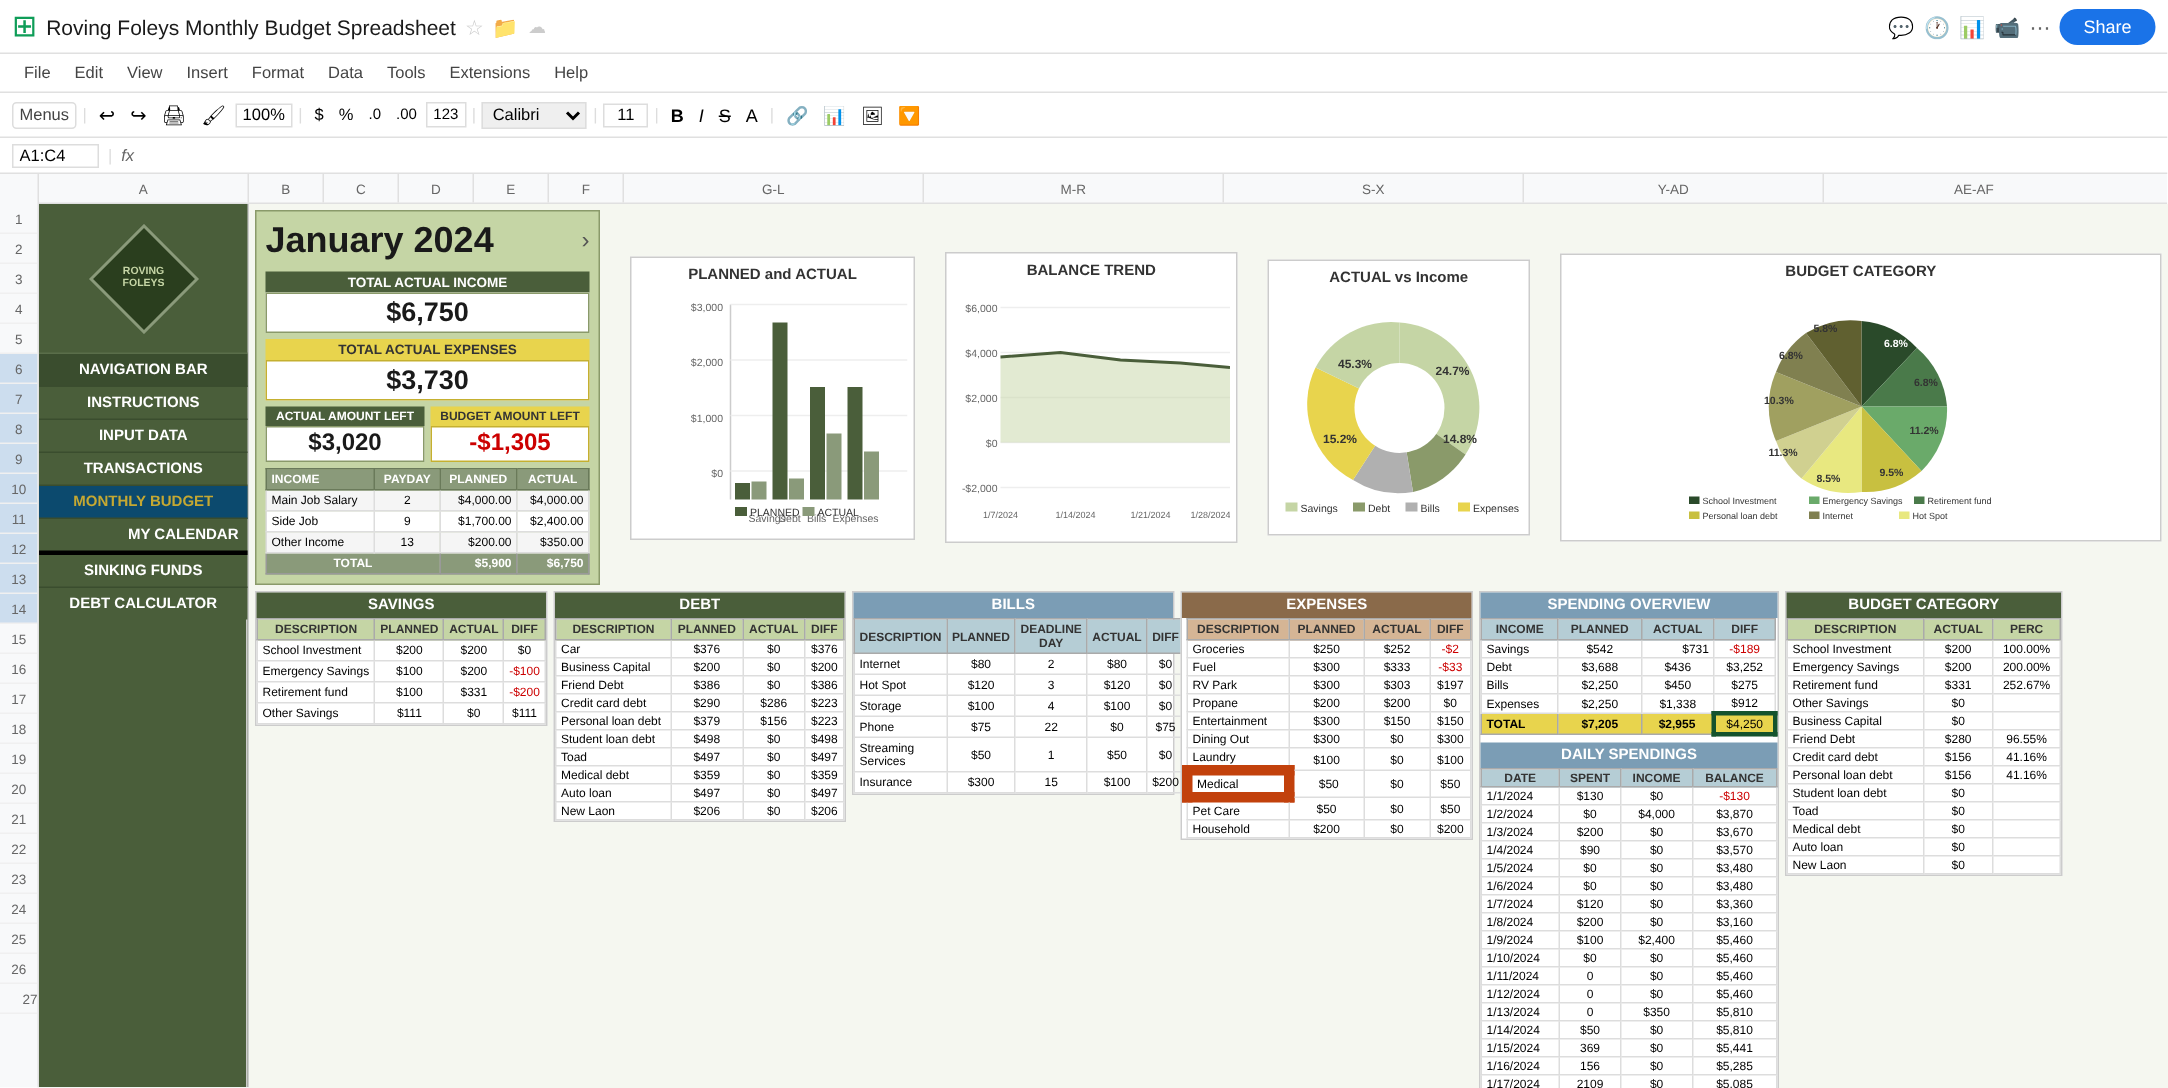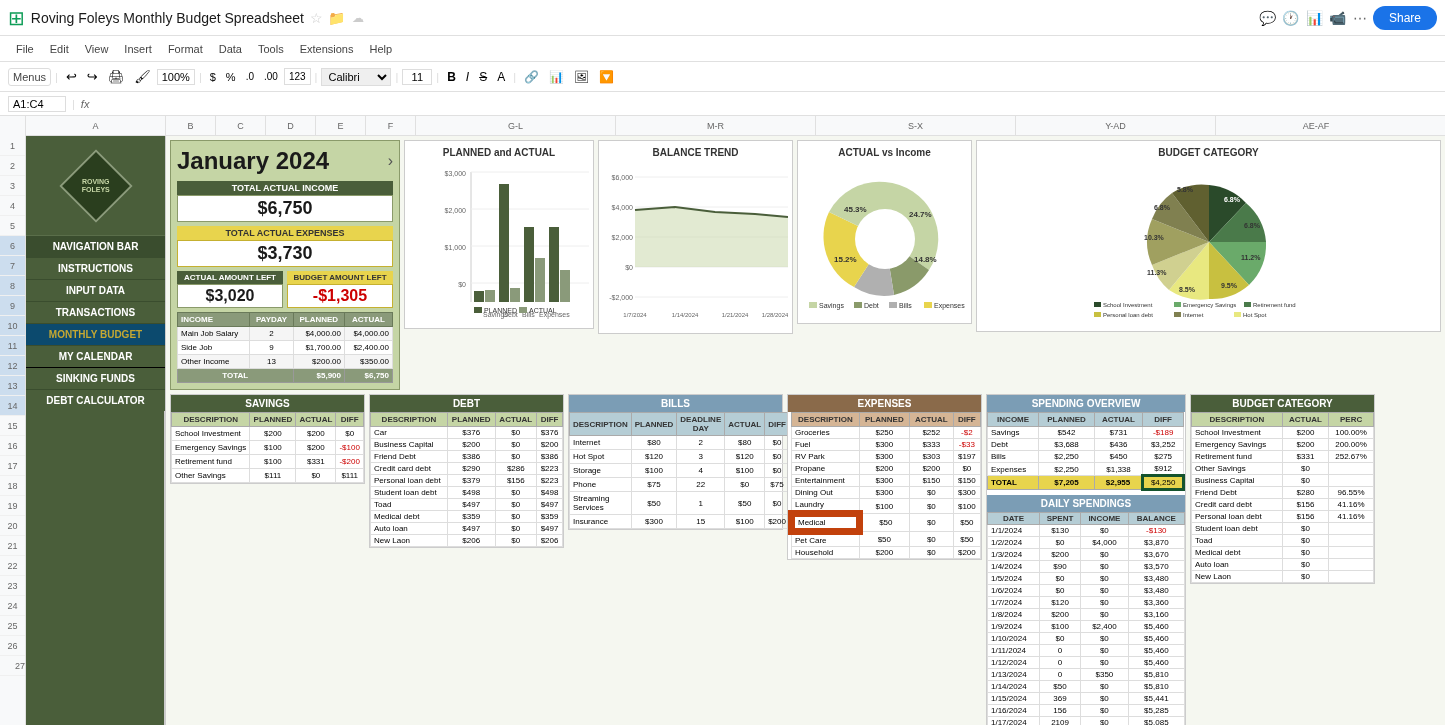--- a/index.html
+++ b/index.html
@@ -139,29 +139,29 @@
                 </div>
               </div>
             </div>
           </div>
 
           <div style="padding:5px 6px; font-size:10px; font-weight:bold; text-align:center; color:#fff; border-bottom:1px solid #3a4d2e; cursor:pointer; background:#3a4d2e;">NAVIGATION BAR</div>
           <div style="padding:5px 6px; font-size:10px; font-weight:bold; text-align:center; color:#fff; border-bottom:1px solid #3a4d2e; cursor:pointer;">INSTRUCTIONS</div>
           <div style="padding:5px 6px; font-size:10px; font-weight:bold; text-align:center; color:#fff; border-bottom:1px solid #3a4d2e; cursor:pointer;">INPUT DATA</div>
           <div style="padding:5px 6px; font-size:10px; font-weight:bold; text-align:center; color:#fff; border-bottom:1px solid #3a4d2e; cursor:pointer;">TRANSACTIONS</div>
           <div style="padding:5px 6px; font-size:10px; font-weight:bold; text-align:center; color:#c5a832; border-bottom:1px solid #3a4d2e; cursor:pointer; background:#0c4a6e;">MONTHLY BUDGET</div>
-          <div style="padding:5px 6px; font-size:10px; font-weight:bold; text-align:center; color:#fff; border-bottom:1px solid #000000; cursor:pointer;">MY CALENDAR</div>
+          <div style="padding:5px 6px; font-size:10px; font-weight:bold; text-align:right; color:#fff; border-bottom:3px solid #000000; cursor:pointer;">MY CALENDAR</div>
           <div style="padding:5px 6px; font-size:10px; font-weight:bold; text-align:center; color:#fff; border-bottom:1px solid #3a4d2e; cursor:pointer;">SINKING FUNDS</div>
           <div style="padding:5px 6px; font-size:10px; font-weight:bold; text-align:center; color:#fff; cursor:pointer;">DEBT CALCULATOR</div>
           <div style="flex:1; border-right:1px solid #ccc;"></div>
         </div>
 
         <div style="flex:1; background:#f5f7f0; overflow:auto; padding:4px; display:flex; flex-direction:column; gap:4px;">
 
-          <div style="display:flex; gap:4px; align-items:flex-start;">
+          <div style="display:flex; gap:20px; align-items:center;">
 
             <div style="width:230px; min-width:230px; background:#c5d5a5; border:1px solid #8a9a6a; padding:6px;">
 
               <div style="display:flex; justify-content:space-between; align-items:center; margin-bottom:6px;">
                 <div style="font-size:24px; font-weight:bold; color:#1a1a1a;">January 2024</div>
                 <div style="font-size:16px; cursor:pointer; color:#555;">›</div>
               </div>
 
               <div style="margin-bottom:4px;">
                 <div style="background:#4a5e3a; color:#fff; font-size:9px; font-weight:bold; padding:2px 6px; text-align:center;">TOTAL ACTUAL INCOME</div>
@@ -621,21 +621,21 @@
                     <th style="background:#b5cdd5; color:#333; padding:2px 3px; border:1px solid #aaa; text-align:center;">INCOME</th>
                     <th style="background:#b5cdd5; color:#333; padding:2px 3px; border:1px solid #aaa; text-align:center;">PLANNED</th>
                     <th style="background:#b5cdd5; color:#333; padding:2px 3px; border:1px solid #aaa; text-align:center;">ACTUAL</th>
                     <th style="background:#b5cdd5; color:#333; padding:2px 3px; border:1px solid #aaa; text-align:center;">DIFF</th>
                   </tr>
                 </thead>
                 <tbody>
                   <tr>
                       <td style="padding:1px 3px; border:1px solid #ddd;">Savings</td>
                       <td style="padding:1px 3px; border:1px solid #ddd; text-align:center;">$542</td>
-                      <td style="padding:1px 3px; border:1px solid #ddd; text-align:center;">$731</td>
+                      <td style="padding:1px 3px; border:1px solid #ddd; text-align:right;">$731</td>
                       <td style="padding:1px 3px; border:1px solid #ddd; text-align:center; color:#c00;">-$189</td>
                     </tr>
                   <tr>
                       <td style="padding:1px 3px; border:1px solid #ddd;">Debt</td>
                       <td style="padding:1px 3px; border:1px solid #ddd; text-align:center;">$3,688</td>
                       <td style="padding:1px 3px; border:1px solid #ddd; text-align:center;">$436</td>
                       <td style="padding:1px 3px; border:1px solid #ddd; text-align:center;">$3,252</td>
                     </tr>
                   <tr>
                       <td style="padding:1px 3px; border:1px solid #ddd;">Bills</td>

